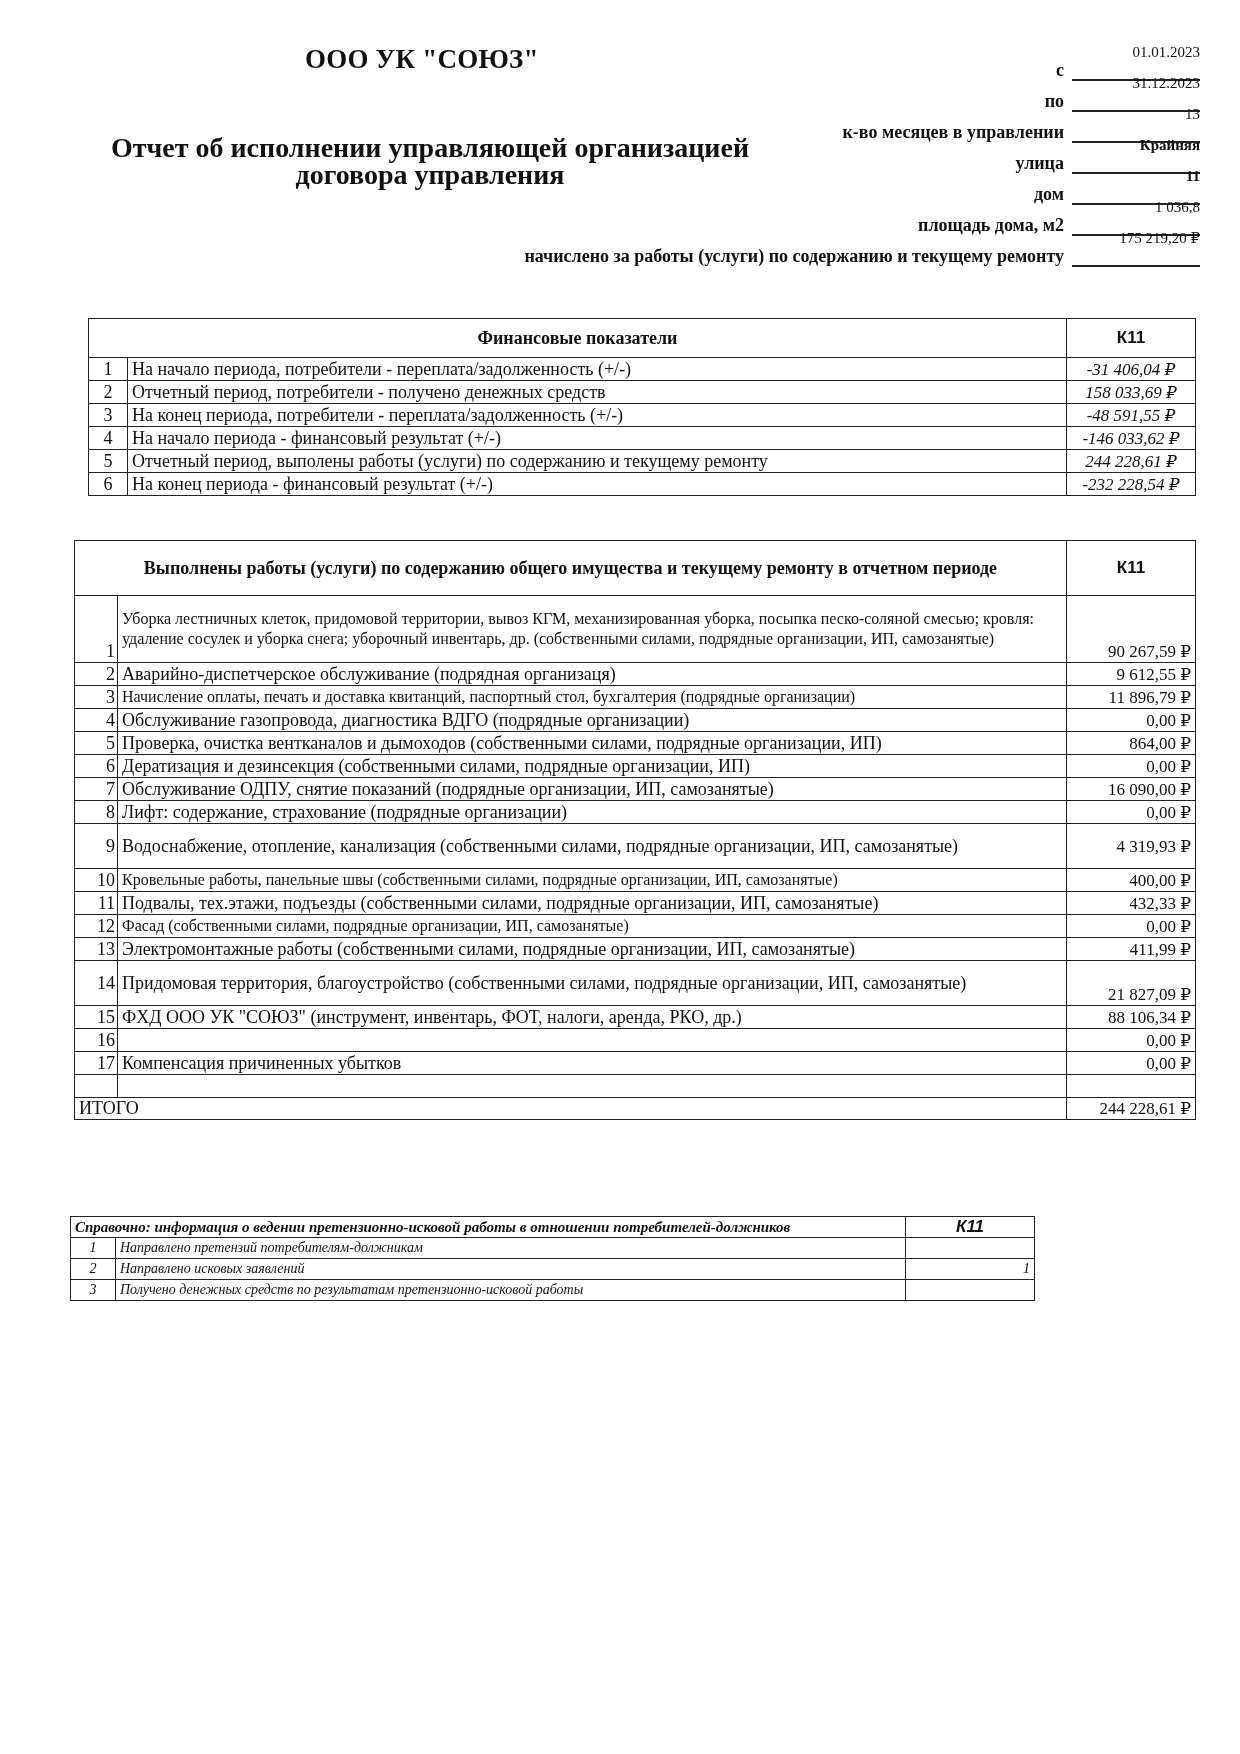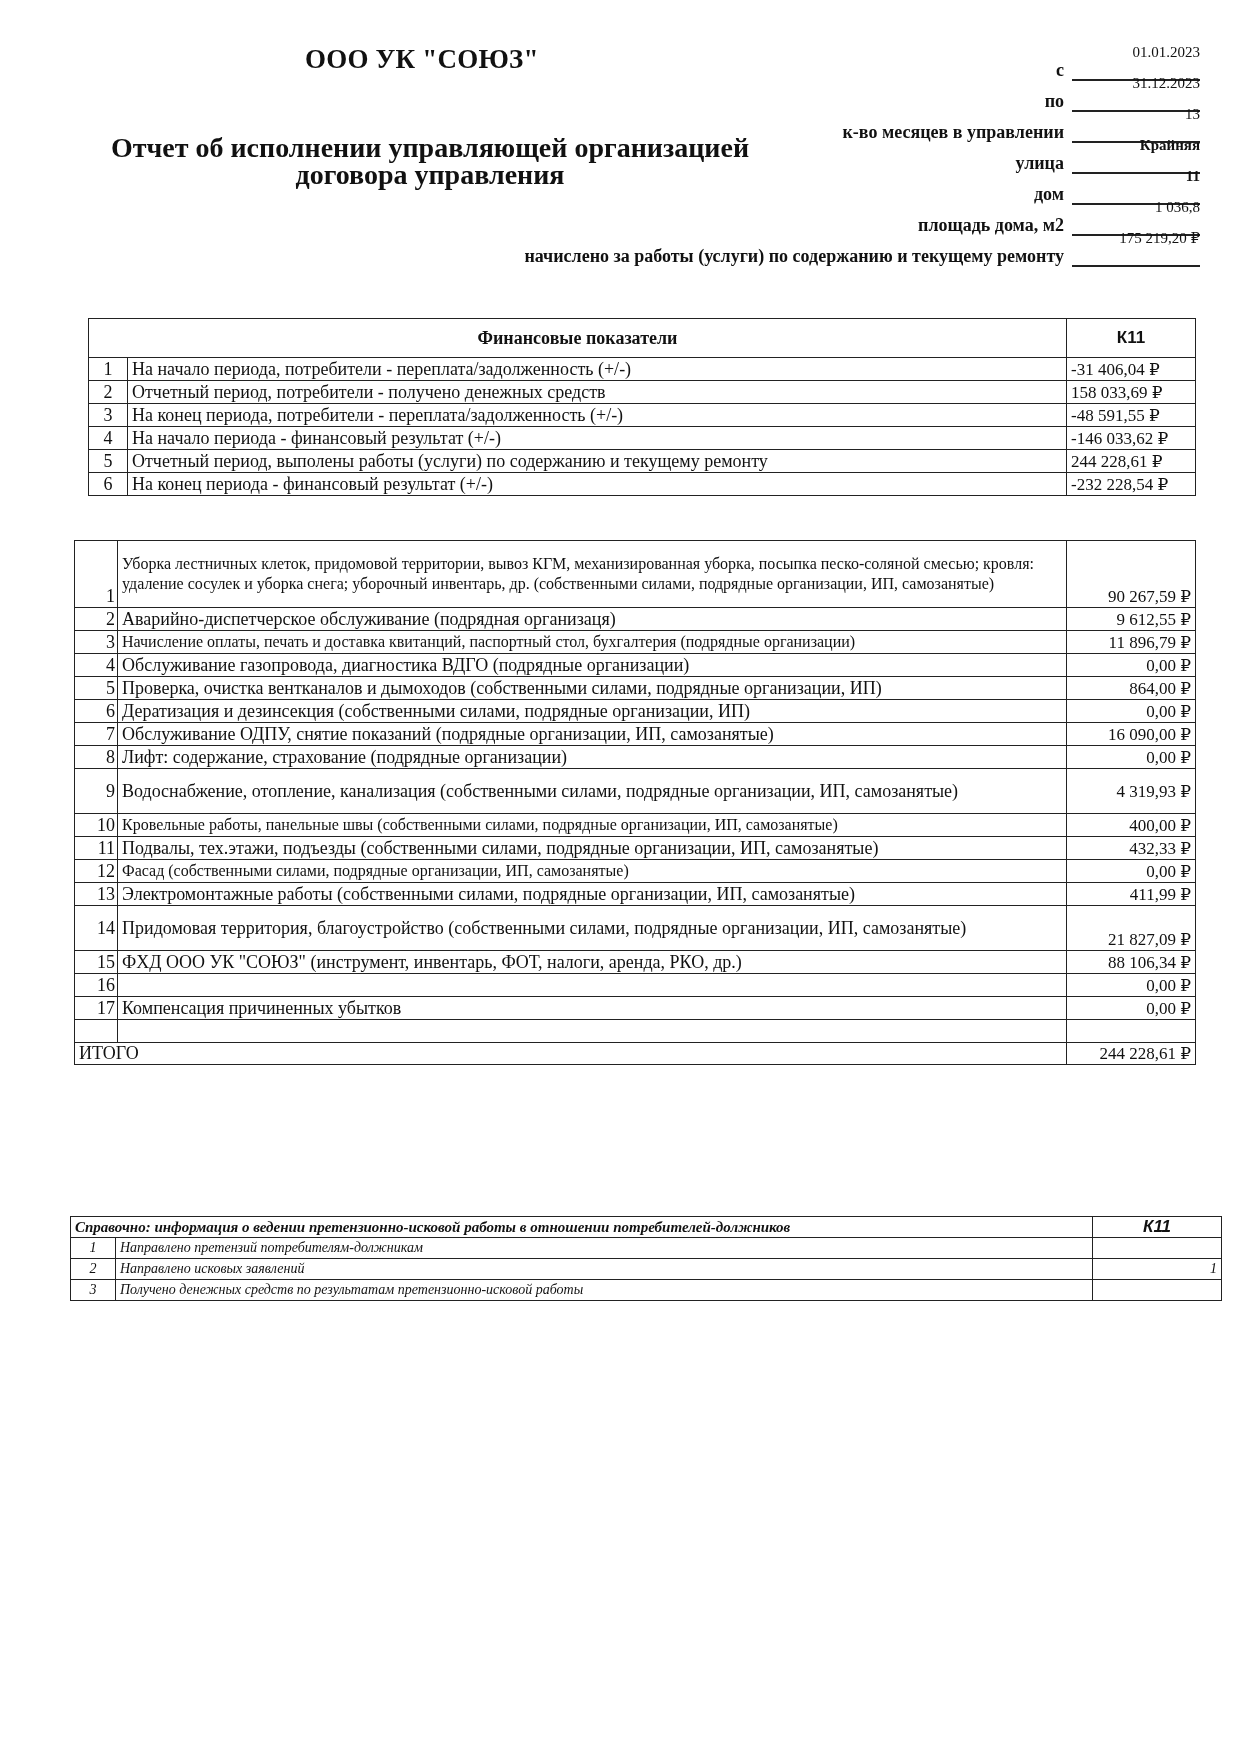--- a/index.html
+++ b/index.html
@@ -29,33 +29,33 @@
     font-weight: bold; padding-bottom: 18px;
   }
   .meta-value.plain { font-weight: normal; }
   table { border-collapse: collapse; position: absolute; padding-left: 11px; }
   td, th { border: 1.5px solid #222; padding: 0 4px; }
   .fin { left: 88px; top: 318px; width: 1108px; }
   .fin .hdr td { height: 38px; font-weight: bold; font-size: 18px; text-align: center; }
   .fin .hdr td.k11 { font-family: "Liberation Sans", sans-serif; font-size: 17px; }
   .fin td.num { width: 30px; text-align: center; font-size: 18px; }
   .fin td.lbl { font-size: 18px; height: 22px; }
-  .fin td.val { width: 120px; text-align: left; font-size: 17px; vertical-align: bottom; }
+  .fin td.val { width: 120px; text-align: center; font-size: 17px; vertical-align: bottom; font-style: italic; }
 
   .works { left: 74px; top: 540px; width: 1122px; }
   .works .hdr td { height: 54px; font-weight: bold; font-size: 18px; text-align: center; line-height: 24px; }
   .works .hdr td.k11 { font-family: "Liberation Sans", sans-serif; font-size: 17px; }
   .works td.num { width: 36px; text-align: right; font-size: 18px; vertical-align: bottom; padding-right: 2px; }
   .works td.num.mid { vertical-align: middle; }
   .works td.lbl { font-size: 18px; line-height: 20px; height: 22px; }
   .works td.lbl.small { font-size: 16px; }
   .works td.val { width: 120px; text-align: right; font-size: 17px; vertical-align: bottom; }
   .works td.itogo-lbl { font-size: 18px; }
 
-  .claims { left: 70px; top: 1216px; width: 1152px; }
+  .claims { left: 70px; top: 1216px; width: 965px; }
   .claims td { font-style: italic; font-size: 14px; height: 20px; }
   .claims .hdr td { font-weight: bold; font-size: 15px; }
   .claims .hdr td.k11 { font-family: "Liberation Sans", sans-serif; font-size: 17px; text-align: center; width: 120px; }
   .claims td.num { width: 36px; text-align: center; }
   .claims td.val { text-align: right; width: 120px; }
 </style>
 </head>
 <body>
 
 <div class="company">ООО УК "СОЮЗ"</div>
@@ -126,20 +126,24 @@
   <tr>
     <td class="num">6</td>
     <td class="lbl">На конец периода - финансовый результат (+/-)</td>
     <td class="val">-232 228,54 ₽</td>
   </tr>
 </tbody>
   </table>
 
 <table class="works">
   <tbody>
+      <tr class="hdr">
+    <td colspan="2">Выполнены работы (услуги) по содержанию общего имущества и текущему ремонту в отчетном периоде</td>
+    <td class="k11">К11</td>
+  </tr>
   <tr>
     <td class="num">1</td>
     <td class="lbl small" style="height:66px">Уборка лестничных клеток, придомовой территории, вывоз КГМ, механизированная уборка, посыпка песко-соляной смесью; кровля: удаление сосулек и уборка снега; уборочный инвентарь, др. (собственными силами, подрядные организации, ИП, самозанятые)</td>
     <td class="val">90 267,59 ₽</td>
   </tr>
   <tr>
     <td class="num">2</td>
     <td class="lbl">Аварийно-диспетчерское обслуживание (подрядная организаця)</td>
     <td class="val">9 612,55 ₽</td>
   </tr>

